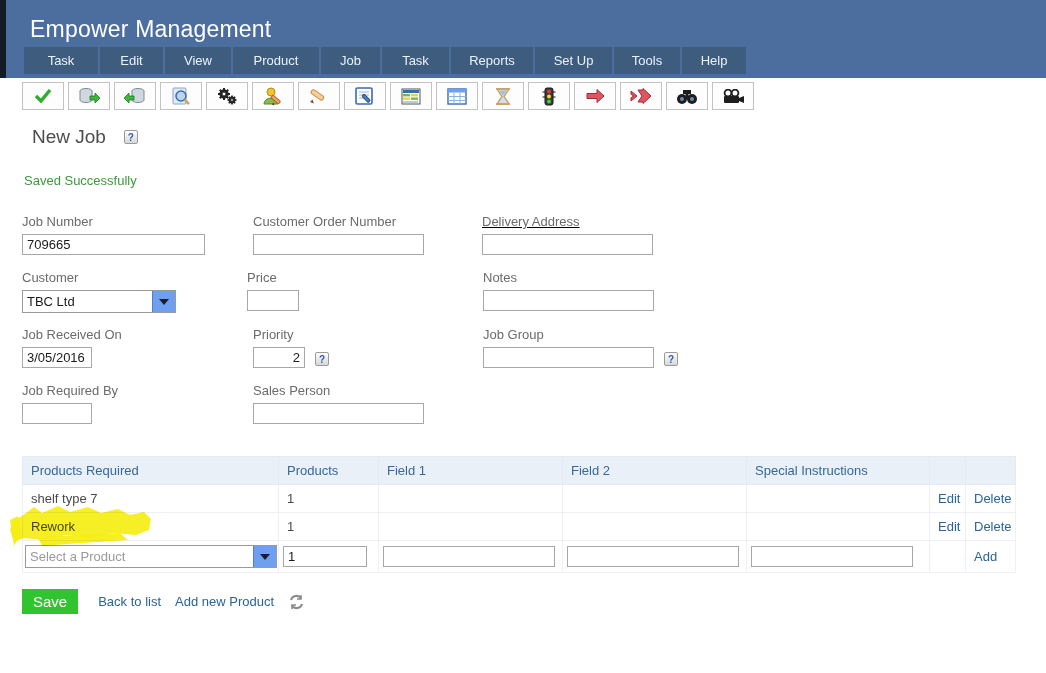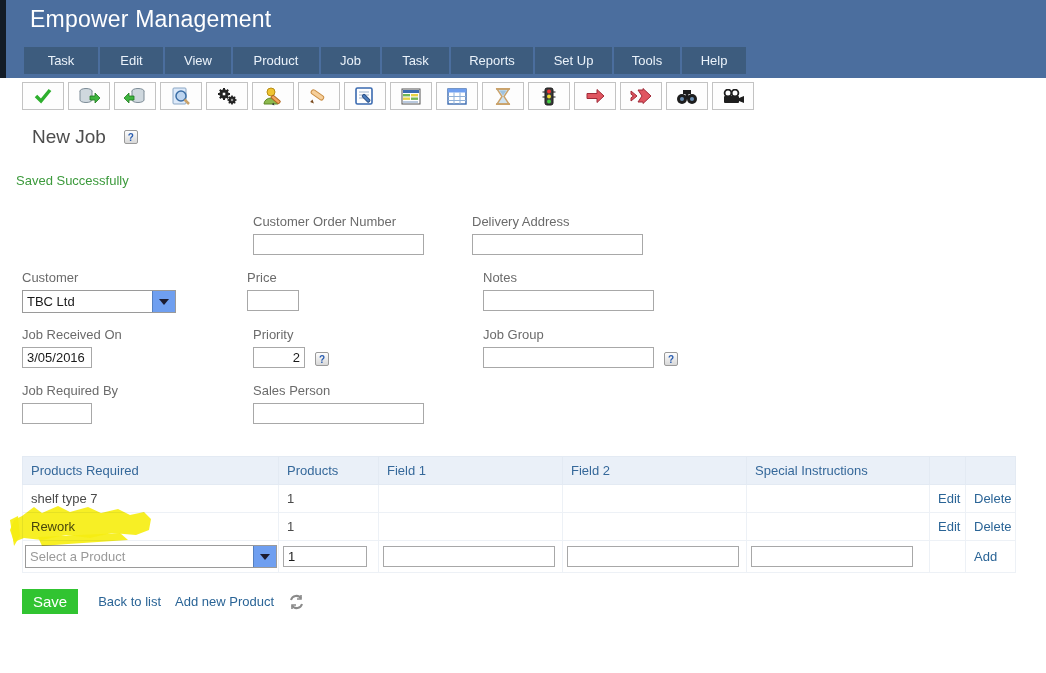--- a/index.html
+++ b/index.html
@@ -3,37 +3,37 @@
 <meta charset="utf-8">
 <style>
   * { margin:0; padding:0; box-sizing:border-box; }
   html,body { background:#fff; }
   body { font-family:"Liberation Sans","DejaVu Sans",sans-serif; width:1046px; height:673px; overflow:hidden; }
   .app { position:relative; width:1046px; height:673px; background:#fff; }
 
   
   .header { position:relative; height:78px; background:#4b6e9e; }
   .left-edge { position:absolute; left:0; top:0; width:6px; height:78px; background:#131c26; }
-  .app-title { position:absolute; left:30px; top:6px; color:#ffffff; font-size:23px; font-weight:400; letter-spacing:.2px; }
+  .app-title { position:absolute; left:30px; top:16px; color:#ffffff; font-size:23px; font-weight:400; letter-spacing:.2px; }
   .nav { position:absolute; left:24px; top:47px; display:flex; gap:2px; }
   .nav-item { background:#3d5c7e; color:#eaf2fa; font-size:13px; padding:6px 0; text-align:center; cursor:pointer; }
   .nav-item.w1{width:74px}.nav-item.w2{width:63px}.nav-item.w3{width:66px}.nav-item.w4{width:86px}
   .nav-item.w5{width:59px}.nav-item.w6{width:67px}.nav-item.w7{width:82px}.nav-item.w8{width:77px}
   .nav-item.w9{width:66px}.nav-item.w10{width:64px}
 
   
   .toolbar { display:flex; gap:4px; padding:4px 0 0 22px; }
   .tool-btn { width:42px; height:28px; background:#fdfdfd; border:1px solid #c3c3c3; display:flex; align-items:center; justify-content:center; cursor:pointer; }
   .tool-btn svg { display:block; }
 
   
   .page-title-row { margin:16px 0 0 32px; display:flex; align-items:center; gap:18px; }
   .page-title { font-size:19px; color:#4d4d4d; }
   .help-icon { width:14px; height:14px; background:linear-gradient(#fdfdfd,#d8d8d8); border:1px solid #9a9a9a; border-radius:2px; color:#2a5db0; font-size:10px; font-weight:bold; text-align:center; line-height:13px; cursor:pointer; }
-  .status-msg { margin:25px 0 0 16px; color:#3c9a3c; font-size:13px; }
+  .status-msg { margin:25px 0 0 24px; color:#3c9a3c; font-size:13px; }
 
   
   .form-area { position:relative; height:218px; margin-top:26px; font-size:13px; }
   .fld { position:absolute; }
   .fld-label { color:#6b6b6b; font-size:13px; margin-bottom:5px; display:block; }
   input[type=text] { border:1px solid #a8a8a8; height:21px; font-size:13px; padding:1px 4px; color:#1a1a1a; font-family:"Liberation Sans",sans-serif; outline:none; }
   .in-w183{width:183px}.in-w171{width:171px}.in-w82{width:70px}.in-w52{width:52px}
   .num-right{text-align:right}
   .dropdown { display:flex; border:1px solid #9a9a9a; background:#fff; height:23px; align-items:stretch; cursor:pointer; }
   .dd-text { flex:1; font-size:13px; padding:3px 4px; color:#1a1a1a; white-space:nowrap; overflow:hidden; }
@@ -229,20 +229,24 @@
 
   <div class="page-title-row">
     <span class="page-title">New Job</span>
     <span class="help-icon">?</span>
   </div>
 
   <div class="status-msg">Saved Successfully</div>
 
   <div class="form-area">
 
+    <div class="fld" style="left:22px; top:0;">
+      <span class="fld-label">Job Number</span>
+      <input type="text" class="in-w183" value="709665" style="">
+    </div>
     <div class="fld" style="left:22px; top:56px;">
       <span class="fld-label">Customer</span>
       <div class="dropdown" style="width:154px;">
         <span class="dd-text">TBC Ltd</span>
         <span class="dd-btn">
             <span class="dd-arrow"></span>
           </span>
       </div>
     </div>
     <div class="fld" style="left:22px; top:113px;">
@@ -264,21 +268,21 @@
     </div>
     <div class="fld" style="left:253px; top:113px;">
       <span class="fld-label">Priority</span>
       <input type="text" class="in-w52 num-right" value="2" style=""><span class="help-icon inline-help">?</span>
     </div>
     <div class="fld" style="left:253px; top:169px;">
       <span class="fld-label">Sales Person</span>
       <input type="text" class="in-w171" value="" style="">
     </div>
 
-    <div class="fld" style="left:472px; top:0;">
+    <div class="fld" style="left:482px; top:0;text-decoration:underline;">
       <span class="fld-label">Delivery Address</span>
       <input type="text" class="in-w171" value="" style="">
     </div>
     <div class="fld" style="left:483px; top:56px;">
       <span class="fld-label">Notes</span>
       <input type="text" class="in-w171" value="" style="">
     </div>
     <div class="fld" style="left:483px; top:113px;">
       <span class="fld-label">Job Group</span>
       <input type="text" class="in-w171" value="" style=""><span class="help-icon inline-help">?</span>

